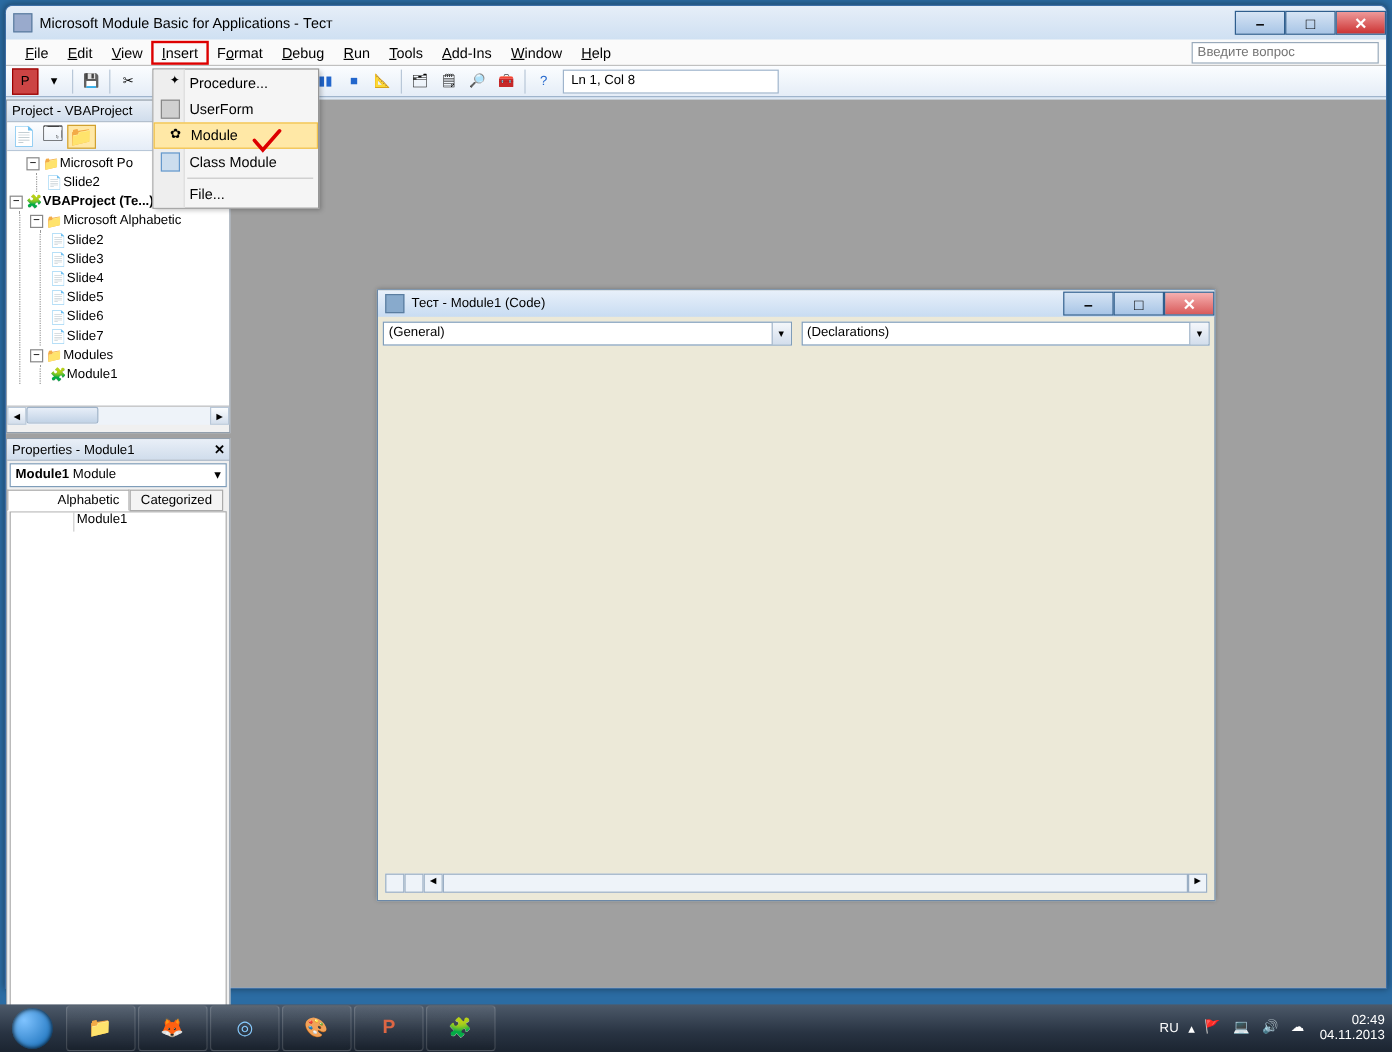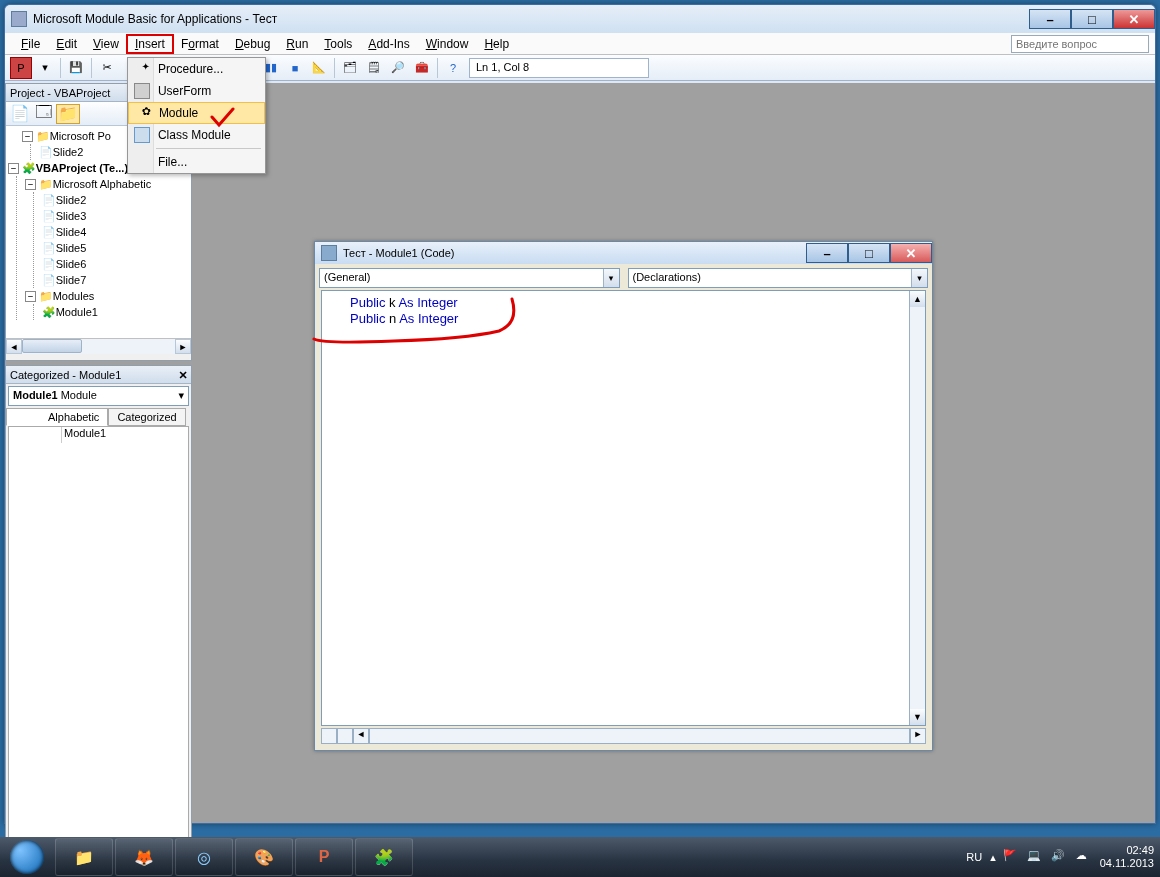--- a/index.html
+++ b/index.html
@@ -14,21 +14,21 @@
 .winctrls .btn { width:42px; height:20px; font:bold 13px/20px sans-serif; text-align:center; border:1px solid #2f5e8d; }
 .btn-min { background:linear-gradient(#d6e4f4,#a8c5e6); }
 .btn-max { background:linear-gradient(#d6e4f4,#a8c5e6); }
 .btn-close { background:linear-gradient(#e99,#c33); color:#fff; }
 .btn-close2{ background:linear-gradient(#f6b0b0,#d85a5a); color:#fff; }
 
 
 .menubar { height:22px; background:#fafafa; border-bottom:1px solid #c0c0c0; display:flex; align-items:center; padding-left:8px; font-size:12px; position:relative; }
 .menubar .mi { padding:2px 8px; cursor:default; }
 .menubar .mi u { text-decoration:underline; }
-.menubar .qbox { margin-left:auto; margin-right:6px; width:138px; height:18px; border:1px solid #9ab; background:#fff; font-size:11px; color:#aaa; padding:0 4px; }
+.menubar .qbox { margin-left:auto; margin-right:6px; width:156px; height:18px; border:1px solid #9ab; background:#fff; font-size:11px; color:#aaa; padding:0 4px; }
 .mi-ins { outline:2px solid #d00; outline-offset:-1px;text-align:right; }
 
 
 .dropdown { position:absolute; left:0; top:22px; width:139px; background:#f5f5f5; border:1px solid #979797; box-shadow:2px 2px 4px rgba(0,0,0,.25); z-index:50; }
 .dropdown .row { display:flex; align-items:center; height:22px; font-size:12px; padding-left:30px; position:relative; }
 .dropdown .row.hl { background:#ffe8a6; border:1px solid #f0c04a; }
 .dropdown .row .ic { position:absolute; left:6px; width:16px; height:16px; }
 .dropdown .sep { height:1px; background:#c8c8c8; margin:2px 4px 2px 28px; }
 .dropdown .gutter { position:absolute; left:0; top:0; bottom:0; width:26px; background:#eee; border-right:1px solid #ddd; }
 
@@ -58,21 +58,21 @@
 .props .combo { margin:2px; height:20px; border:1px solid #7f9db9; background:#fff; font-size:11px; padding:2px 4px; display:flex; }
 .tabs2 { display:flex; font-size:11px; margin-top:2px; }
 .tabs2 .t { padding:2px 8px; border:1px solid #aaa; background:#f4f4f4; }
 .tabs2 .t.act { background:#fff; border-bottom:1px solid #fff;padding-left:41px; }
 .grid { background:#fff; height:450px; border:1px solid #aaa; margin:0 2px; font-size:11px; }
 .grid .r { display:flex; height:16px; }
 .grid .c1 { width:52px; background:#1d4ed8; color:#fff; padding:0 2px;margin-top:40px; }
 .grid .c2 { flex:1; padding:0 2px; border-left:1px solid #ccc; }
 
 
-.codewin { position:absolute; left:309px; top:158px; width:619px; height:510px; background:#ece9d8; border:1px solid #6b88a8; box-shadow:0 0 4px rgba(0,0,0,.3); }
+.codewin { position:absolute; left:309px; top:158px; width:699px; height:510px; background:#ece9d8; border:1px solid #6b88a8; box-shadow:0 0 4px rgba(0,0,0,.3); }
 .codewin .titlebar { height:22px; background:linear-gradient(#e8f0fa,#c8dcf2); border-top-left-radius:0; border-top-right-radius:0; }
 .codewin .titlebar .ttl { font-size:11px; }
 .codewin .combos { display:flex; padding:4px; gap:8px; }
 .codewin .combo { flex:1; height:20px; border:1px solid #7f9db9; background:#fff; font-size:11px; padding:2px 4px; position:relative; }
 .codewin .combo .ar { position:absolute; right:0; top:0; width:16px; height:18px; background:linear-gradient(#f4f7fb,#d3deec); border-left:1px solid #9eb2c8; text-align:center; font-size:9px; line-height:18px; }
 .codearea { position:absolute; left:6px; right:6px; top:48px; bottom:24px; background:#fff; border:1px solid #7f9db9; font:13px Consolas,"Courier New",monospace; padding:4px 8px 4px 28px; }
 .codearea .ln { height:16px; }
 .kw { color:#0000c0; }
 .codewin .bot { position:absolute; left:6px; right:6px; bottom:6px; height:16px; background:#ece9d8; display:flex; }
 .codewin .bot .sq { width:16px; height:16px; border:1px solid #9aaec4; background:#eef3f9; }
@@ -206,21 +206,21 @@
       </div>
       <div class="hscroll">
         <span class="arb">◄</span>
           <span class="trk"><span class="thumb" style="display:inline-block;"></span></span>
           <span class="arb">►</span>
       </div>
     </div>
 
     <div class="pane props">
       <div class="pane-title">
-        <span>Categorized - Module1</span>
+        <span>Properties - Module1</span>
         <span class="x">✕</span>
       </div>
       <div class="combo">
         <b>Module1</b>&nbsp;<span>Module</span>
         <span style="margin-left:auto;">▾</span>
       </div>
       <div class="tabs2">
         <div class="t act">Alphabetic</div>
         <div class="t">Categorized</div>
       </div>
@@ -238,33 +238,20 @@
         <span class="ttl">Тест - Module1 (Code)</span>
         <div class="winctrls">
           <div class="btn btn-min">–</div>
           <div class="btn btn-max">□</div>
           <div class="btn btn-close2">✕</div>
         </div>
       </div>
       <div class="combos">
         <div class="combo"><span>(General)</span><span class="ar">▾</span></div>
         <div class="combo"><span>(Declarations)</span><span class="ar">▾</span></div>
-      </div>
-      <div class="codearea">
-        <div class="ln"><span class="kw">Public</span><span> k </span><span class="kw">As</span><span class="kw"> Integer</span></div>
-        <div class="ln"><span class="kw">Public</span><span> n </span><span class="kw">As</span><span class="kw"> Integer</span></div>
-        <div class="vscroll">
-            <div class="ar">▲</div>
-            <div style="flex:1;"></div>
-            <div class="ar" style="position:absolute;bottom:0;width:100%;">▼</div>
-          </div>
-
-        <svg class="anno" style="left:-18px;top:-2px;" width="240" height="60">
-          <path d="M 10 50 Q 20 55 90 52 Q 160 50 195 42 Q 215 34 208 10" stroke="#d00" stroke-width="3" fill="none" stroke-linecap="round"></path>
-        </svg>
       </div>
       <div class="bot">
         <span class="sq"></span>
         <span class="sq"></span>
         <span class="sq" style="font-size:9px;text-align:center;">◄</span>
         <span class="track"></span>
         <span class="sq" style="font-size:9px;text-align:center;">►</span>
       </div>
     </div>
 

